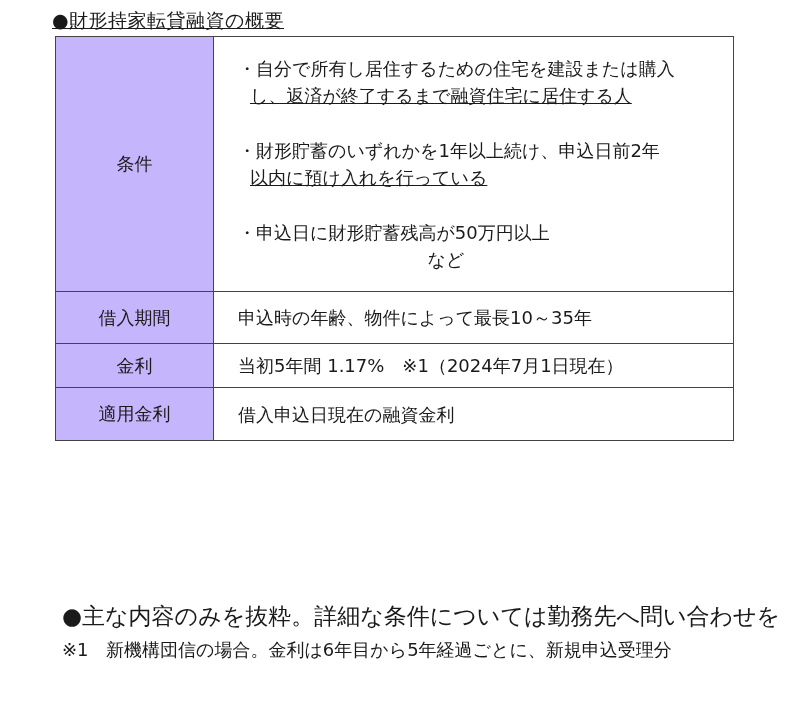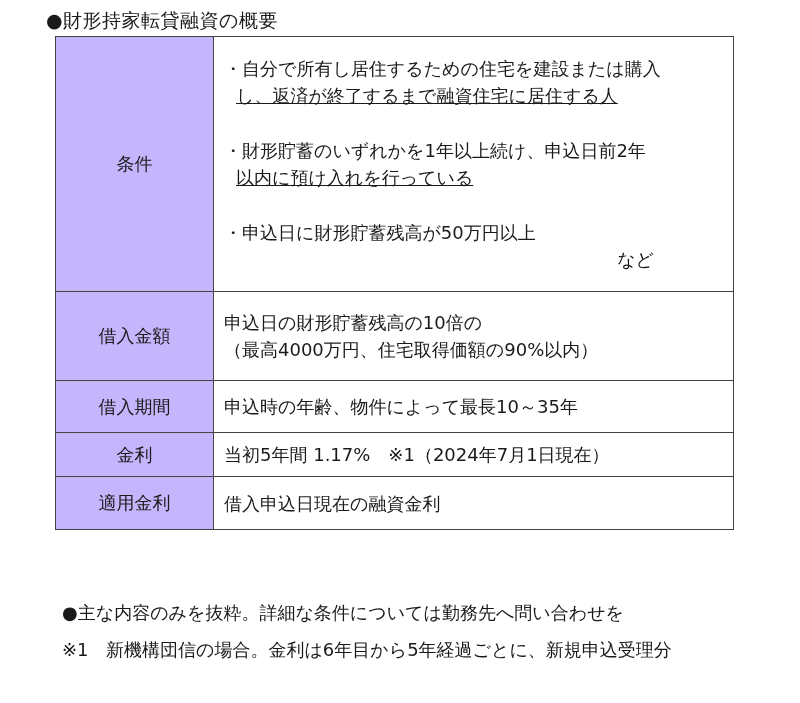--- a/index.html
+++ b/index.html
@@ -1,28 +1,28 @@
 <!DOCTYPE html>
 <html><head>
 <meta charset="utf-8">
 <style>
   html, body { margin:0; padding:0; background:#ffffff; }
   body { width:800px; height:703px; position:relative; overflow:hidden;
          font-family:"DejaVu Sans","Liberation Sans",sans-serif; color:#1a1a1a; }
-  .title { position:absolute; left:46px; top:8px; font-size:19px; letter-spacing:0.5px; }
+  .title { position:absolute; left:52px; top:8px; font-size:19px; letter-spacing:0.5px;text-decoration:underline; }
   table.summary { position:absolute; left:55px; top:36px; width:679px;
          border-collapse:collapse; font-size:18px; }
   table.summary td { border:1.5px solid #444; }
   td.lab { width:155px; background:#c4b5fd; text-align:center; vertical-align:middle; }
-  td.val { padding-left:10px; vertical-align:middle; line-height:27px; }
+  td.val { padding-left:24px; vertical-align:middle; line-height:27px; }
   .bullet { display:block; }
   .indent { display:block; padding-left:12px;text-decoration:underline; }
   .gap { display:block; height:28px; }
-  .nado { display:block; text-align:right; padding-right:78px; }
-  .note1 { position:absolute; left:62px; top:601px; font-size:18px; }
+  .nado { display:block; text-align:center; padding-right:78px; }
+  .note1 { position:absolute; left:62px; top:601px; font-size:23px; }
   .note2 { position:absolute; left:62px; top:636px; font-size:18px; line-height:28px; }
   .note2 .mark { display:inline-block; width:44px; }
   .note2 .cont { display:block; padding-left:46px; }
 </style>
 </head>
 <body>
 
 <div class="title">●財形持家転貸融資の概要</div>
 
 <table class="summary">
@@ -33,27 +33,20 @@
       <span class="bullet">・自分で所有し居住するための住宅を建設または購入</span>
       <span class="indent">し、返済が終了するまで融資住宅に居住する人</span>
       <span class="gap"></span>
       <span class="bullet">・財形貯蓄のいずれかを1年以上続け、申込日前2年</span>
       <span class="indent">以内に預け入れを行っている</span>
       <span class="gap"></span>
       <span class="bullet">・申込日に財形貯蓄残高が50万円以上</span>
       <span class="nado">など</span>
     </td>
   </tr>
-  <tr style="height:89px">
-    <td class="lab">借入金額</td>
-    <td class="val">
-      <span class="bullet">申込日の財形貯蓄残高の10倍の</span>
-      <span class="bullet">（最高4000万円、住宅取得価額の90%以内）</span>
-    </td>
-  </tr>
   <tr style="height:52px">
     <td class="lab">借入期間</td>
     <td class="val">申込時の年齢、物件によって最長10～35年</td>
   </tr>
   <tr style="height:44px">
     <td class="lab">金利</td>
     <td class="val">当初5年間 1.17%　※1（2024年7月1日現在）</td>
   </tr>
   <tr style="height:53px">
     <td class="lab">適用金利</td>

